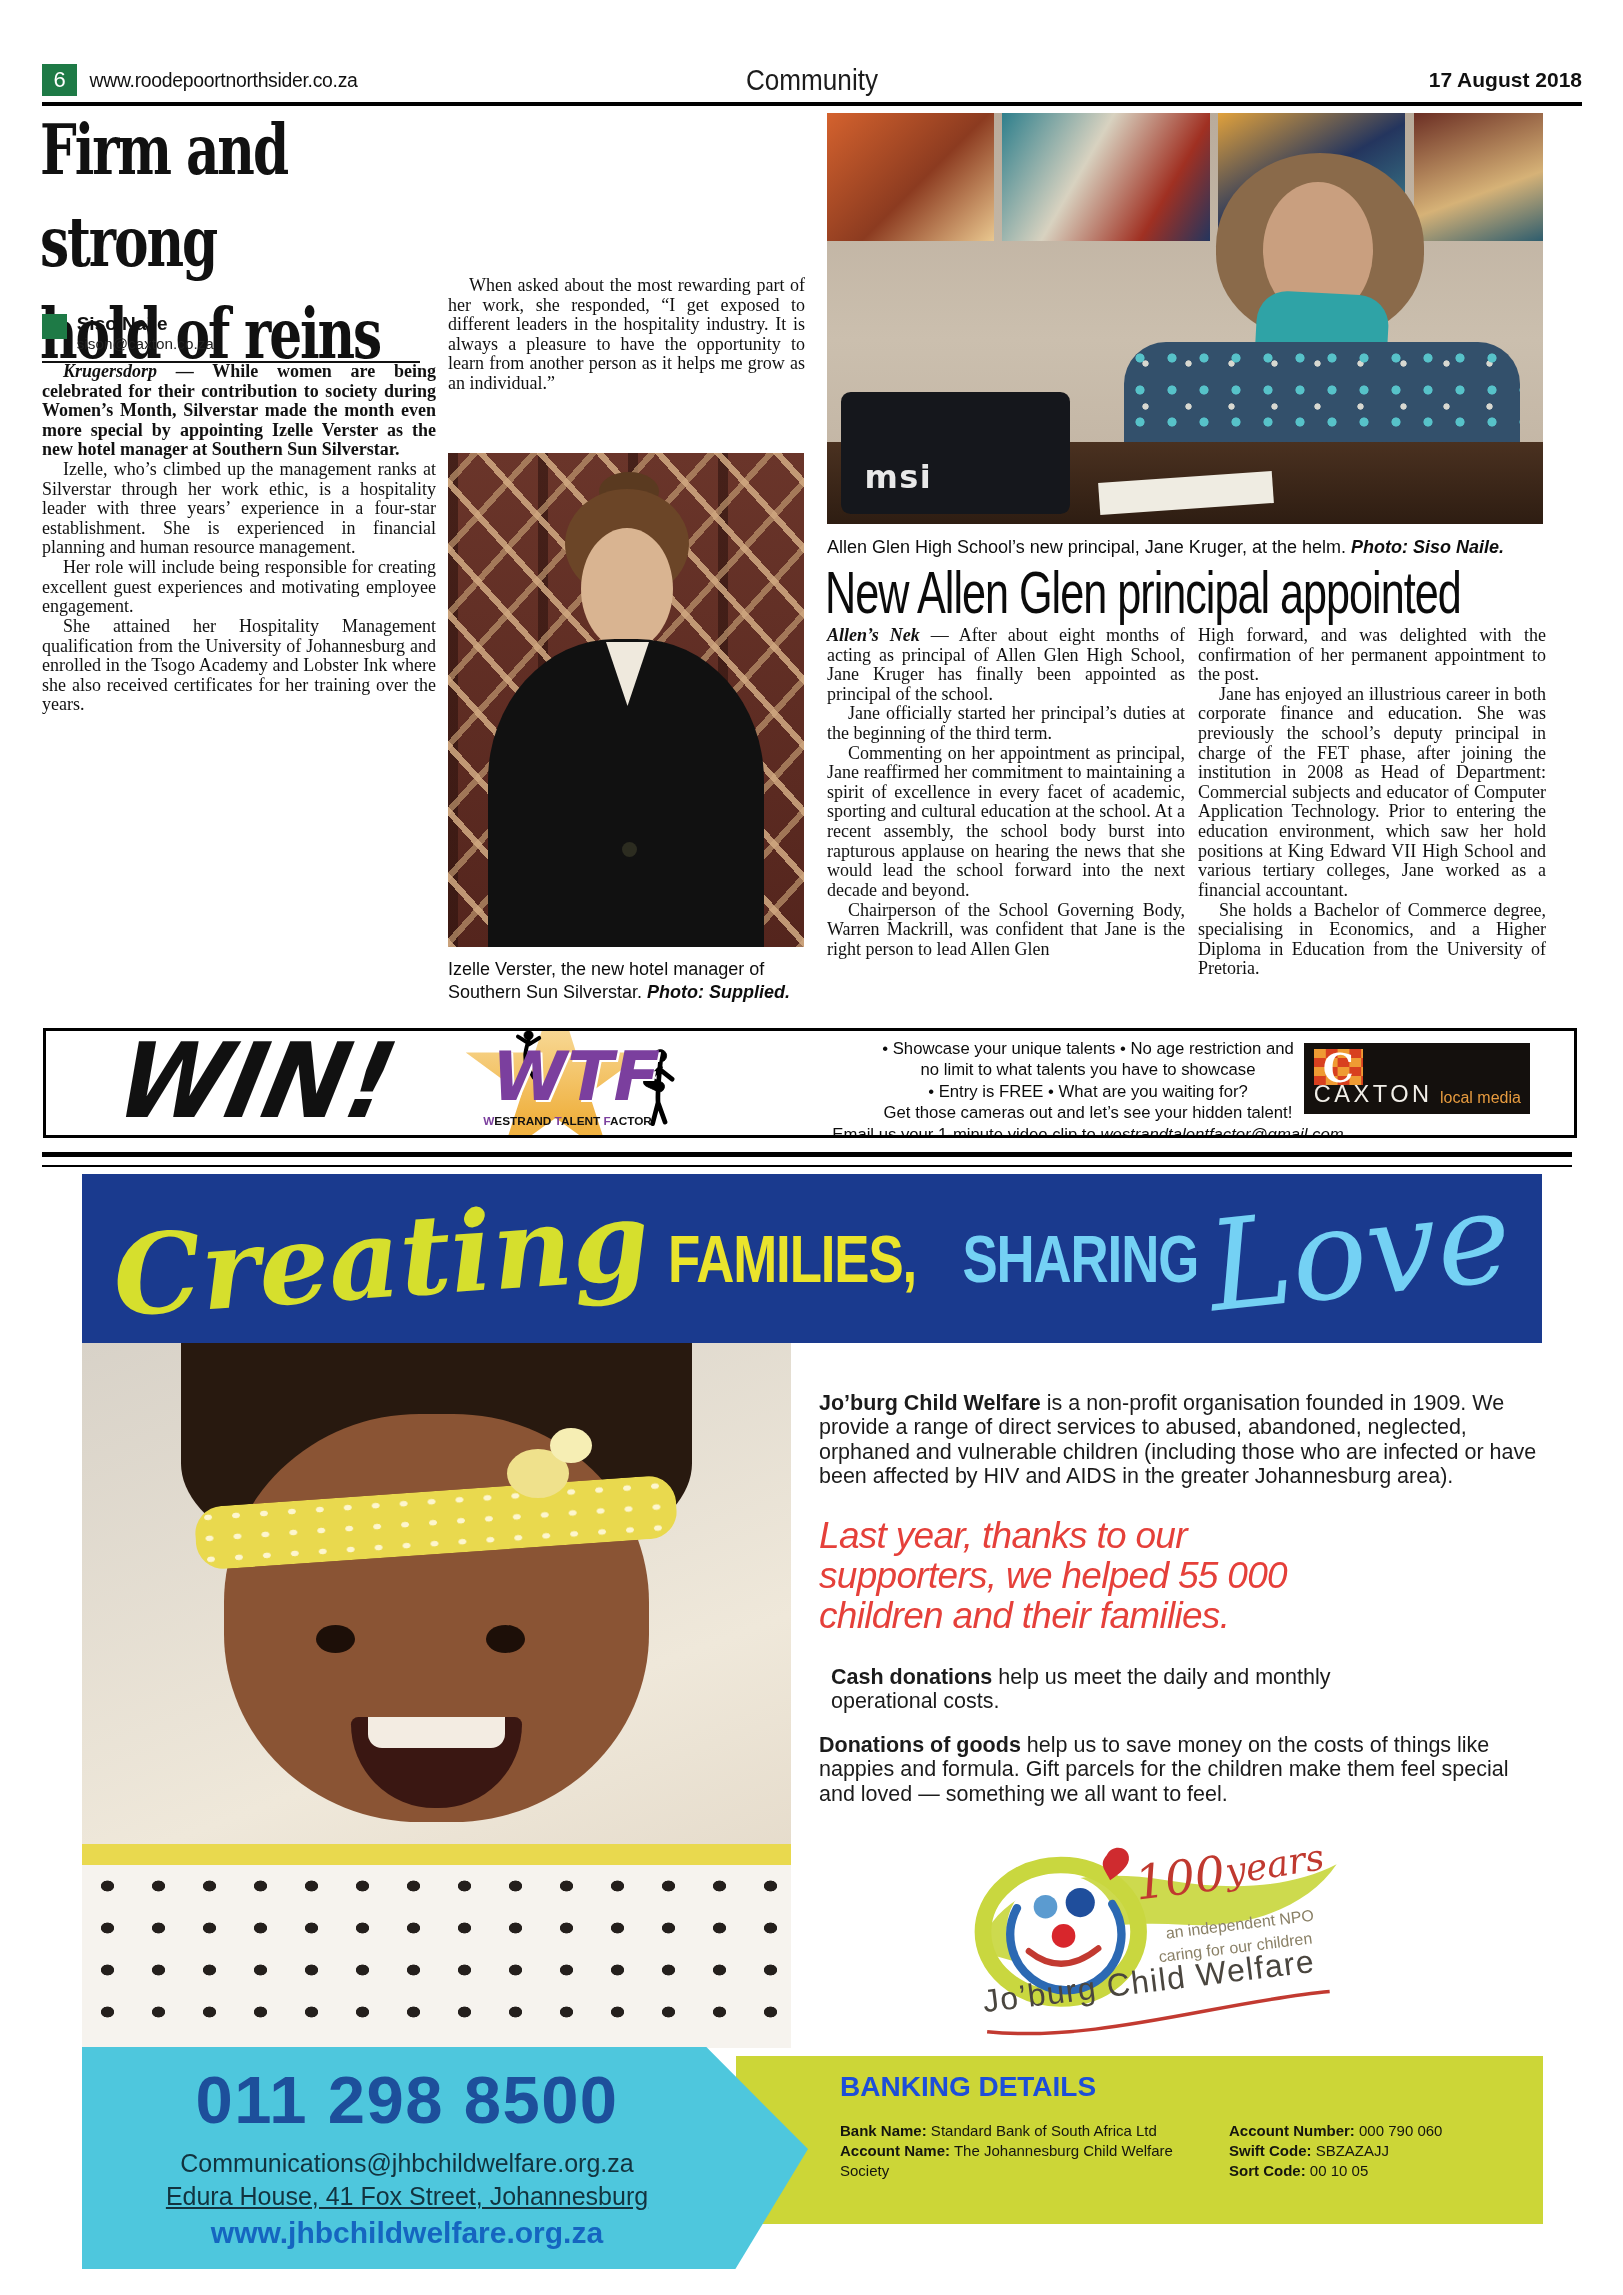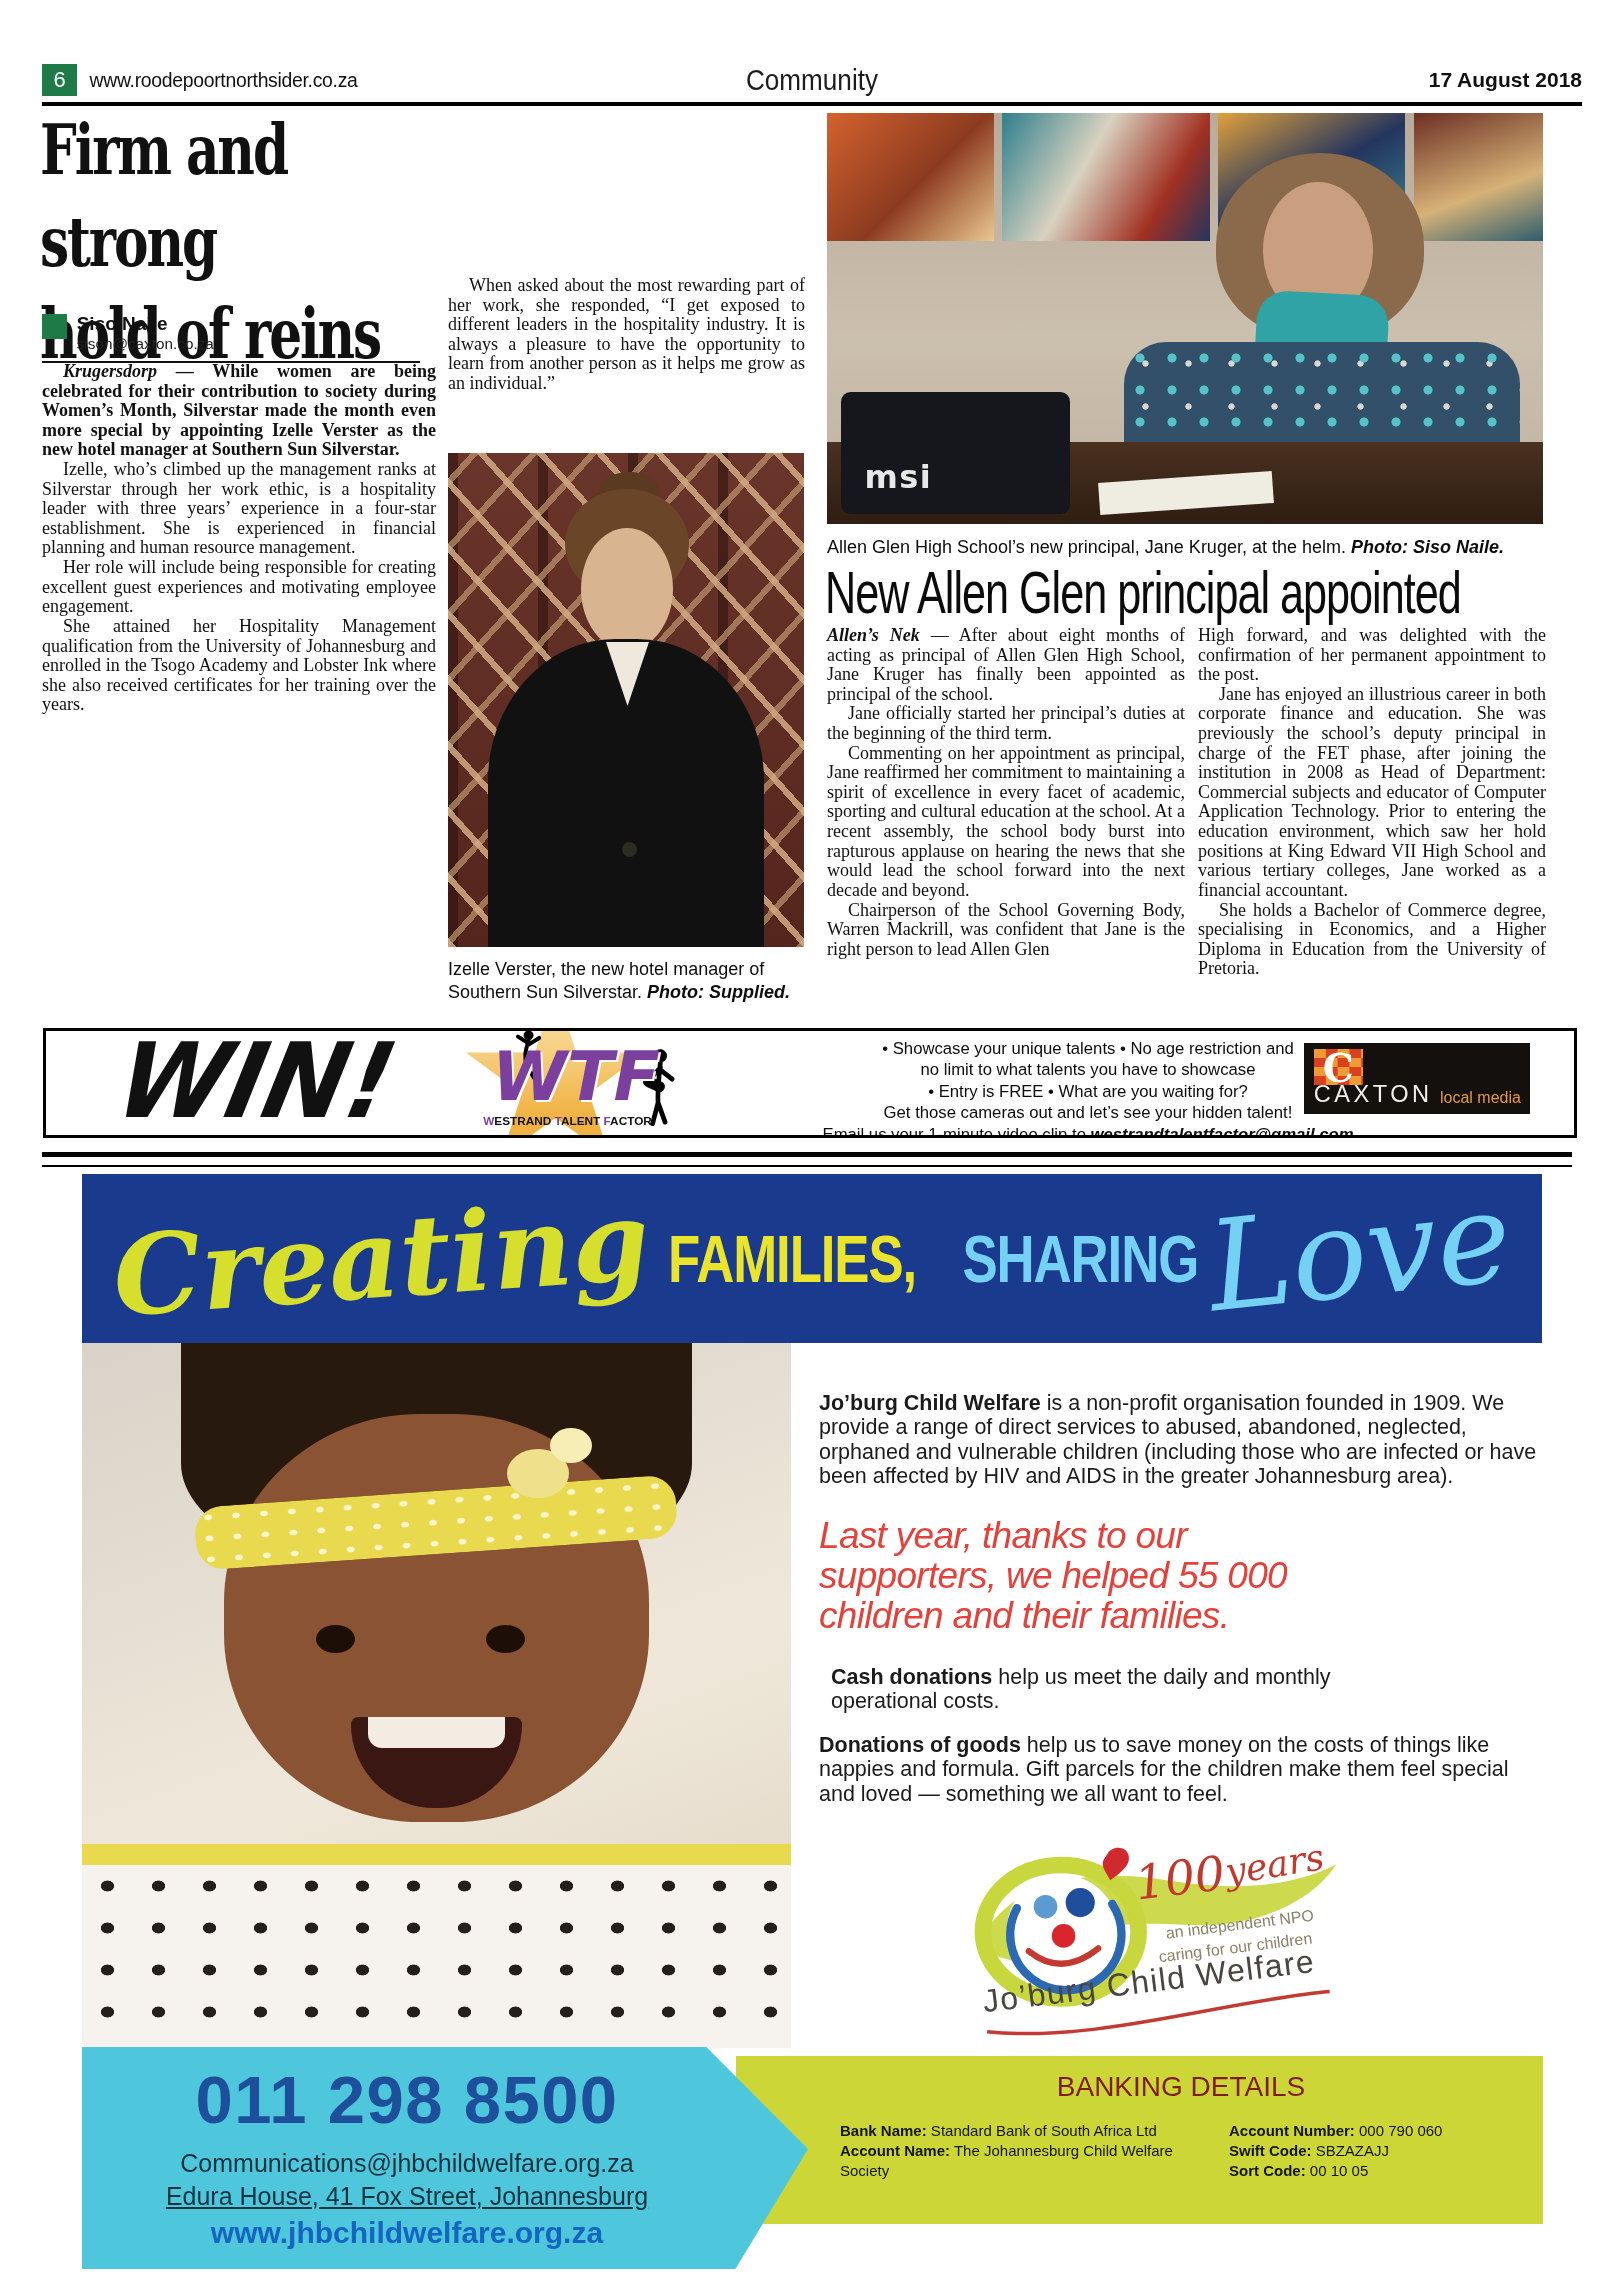--- a/index.html
+++ b/index.html
@@ -82,21 +82,21 @@
   .wtf{position:absolute;left:446px;top:5.6px;font-family:"DejaVu Sans",sans-serif;font-weight:bold;
        font-style:italic;font-size:68px;color:#7b3f9e;text-shadow:2.1px 2.1px 0 #fff;}
   .wtfsub{position:absolute;left:414px;top:83px;width:215px;text-align:center;
           font-family:"Liberation Sans",sans-serif;font-size:11.8px;font-weight:bold;color:#111;}
   .wtfsub .ini{color:#7b3f9e;}
   .sil{position:absolute;fill:#000;stroke:#000;}
   .blines{position:absolute;left:774px;top:7px;width:536px;text-align:center;
           font-family:"Liberation Sans",sans-serif;font-size:16.7px;line-height:1.28;color:#0c0c0c;}
   .blines p{margin:0;text-indent:0;}
   .emailline{margin:0;}
-  .emaillink{font-style:italic;text-decoration:underline;font-weight:bold;}
+  .emaillink{font-style:italic;text-decoration:underline;}
   .caxton{position:absolute;left:1258px;top:11.8px;width:226px;height:71px;background:#14100d;}
   .caxicon{position:absolute;left:9.7px;top:6.2px;width:49px;height:36px;
            background:repeating-conic-gradient(#d8401f 0 25%,#ef9b33 0 50%);background-size:23.6px 18px;}
   .caxc{position:absolute;left:0;top:-4.2px;width:49px;text-align:center;color:#fff;
         font-family:"DejaVu Serif",serif;font-weight:bold;font-size:39px;}
   .caxname{position:absolute;left:9.7px;bottom:5.6px;color:#f2efe9;font-family:"Liberation Sans",sans-serif;
            font-size:23.6px;letter-spacing:3.5px;}
   .caxtag{position:absolute;left:136px;bottom:7px;color:#e79b3f;font-family:"Liberation Sans",sans-serif;font-size:16px;}
   .rule1{left:42px;top:1152px;width:1530px;border-top:5.6px solid #000;}
   .rule2{left:42px;top:1165px;width:1530px;border-top:2.1px solid #000;}
@@ -141,21 +141,21 @@
   .cyanbox{position:absolute;left:0;top:873px;width:726px;height:222px;background:#4ec7dd;z-index:3;
            clip-path:polygon(0 0,86% 0,100% 46%,90% 100%,0 100%);
            display:flex;flex-direction:column;align-items:center;justify-content:center;padding-right:76px;box-sizing:border-box;}
   .phone{font-size:67px;font-weight:bold;color:#1d4f9b;letter-spacing:1.4px;line-height:1;}
   .cmail{font-size:25px;color:#12333f;margin-top:16px;}
   .caddr{font-size:25px;color:#12333f;margin-top:4.2px;text-decoration:underline;}
   .cweb{font-size:30px;font-weight:bold;color:#1565c0;margin-top:5.6px;}
 
   .yellowbox{position:absolute;left:654px;top:882px;width:807px;height:168px;background:#ccd637;z-index:2;box-sizing:border-box;
              padding:15.3px 21px 0 104px;}
-  .bankhead{text-align:center;font-size:28px;font-weight:normal;color:#7f1d1d;margin:0 0 18px 0;}
+  .bankhead{font-size:28px;font-weight:bold;color:#1d4ed8;margin:0 0 18px 0;}
   .bankcols{display:flex;gap:28px;font-size:15px;line-height:1.32;color:#15150f;}
   .bankcol1{width:361px;} .bankcol2{flex:1;}
 </style>
 </head>
 <body>
 
 <div id="page">
 
   <div class="abs hdr">
     <div class="pagenum">6</div>

